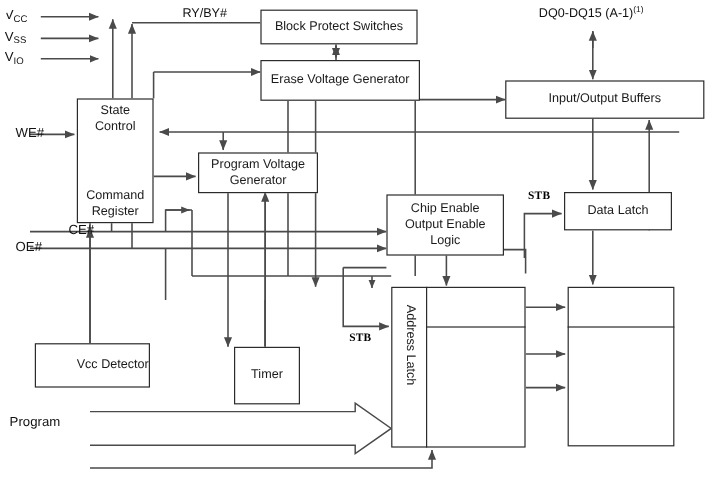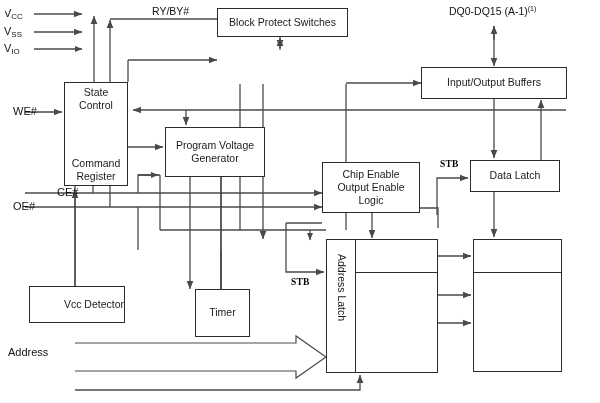--- a/index.html
+++ b/index.html
@@ -223,47 +223,50 @@
   <div class="lbl" style="left:13px; top:105px;">WE#</div>
   <div class="lbl" style="left:13px; top:186px;margin-left:44px;">CE#</div>
   <div class="lbl" style="left:13px; top:200px;">OE#</div>
 
   <div class="lbl" style="left:104px; top:5px; font-size:10.5px;padding-left:48px;">RY/BY#</div>
 
   <div class="lbl" style="left:449px; top:5px; font-size:10.5px;">
     <span>DQ0-DQ15 (A-1)</span><span class="sup">(1)</span>
   </div>
 
-  <div class="lbl" style="left:8px; top:346px;">Address</div>
+  <div class="lbl" style="left:8px; top:346px;">Program</div>
 
   <div class="lbl-stb" style="left:291px; top:277px;">STB</div>
   <div class="lbl-stb" style="left:440px; top:159px;">STB</div>
 
   <div class="box" style="left:64px; top:82px; width:64px; height:104px; align-items:flex-start; padding-top:3px; flex-direction:column;">
     <div style="width:100%;">
       <div>State</div>
       <div>Control</div>
     </div>
     <div style="width:100%; margin-top:auto; padding-bottom:2px;">
       <div>Command</div>
       <div>Register</div>
     </div>
   </div>
 
   <div class="box" style="left:217px; top:8px; width:131px; height:29px;">
     <span>Block Protect Switches</span>
   </div>
 
-
-  <div class="box" style="left:165px; top:127px; width:100px; height:50px; flex-direction:column;">
+  <div class="box" style="left:217px; top:50px; width:133px; height:34px;">
+    <span>Erase Voltage Generator</span>
+  </div>
+
+  <div class="box" style="left:165px; top:127px; width:100px; height:34px; flex-direction:column;">
     <div>Program Voltage</div>
     <div>Generator</div>
   </div>
 
-  <div class="box" style="left:421px; top:67px; width:146px; height:32px;">
+  <div class="box" style="left:421px; top:67px; width:166px; height:32px;">
     <span>Input/Output Buffers</span>
   </div>
 
   <div class="box" style="left:322px; top:162px; width:98px; height:51px; flex-direction:column;">
     <div>Chip Enable</div>
     <div>Output Enable</div>
     <div>Logic</div>
   </div>
 
   <div class="box" style="left:470px; top:160px; width:90px; height:32px;">

